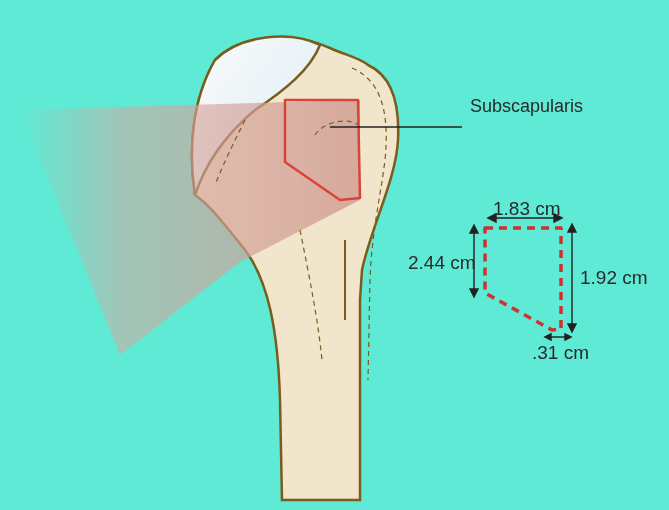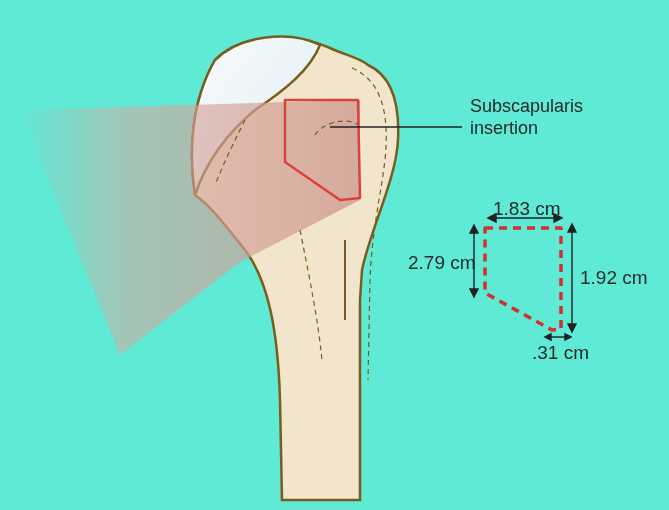--- a/index.html
+++ b/index.html
@@ -58,19 +58,18 @@
       <polygon points="572,224 568,232 576,232"></polygon>
       <polygon points="572,332 568,324 576,324"></polygon>
       <line x1="548" y1="337" x2="568" y2="337"></line>
       <polygon points="545,337 551,334 551,340"></polygon>
       <polygon points="571,337 565,334 565,340"></polygon>
     </g>
   </svg>
 
   <div class="lbl callout">
     <div>Subscapularis</div>
-    <div>insertion</div>
   </div>
   <div class="lbl dim" style="left:493px;top:198px;">1.83 cm</div>
-  <div class="lbl dim" style="left:408px;top:252px;">2.79 cm</div>
+  <div class="lbl dim" style="left:408px;top:252px;">2.44 cm</div>
   <div class="lbl dim" style="left:580px;top:267px;">1.92 cm</div>
   <div class="lbl dim" style="left:532px;top:342px;text-align:center;">.31 cm</div>
 </div>
 
 </body></html>

